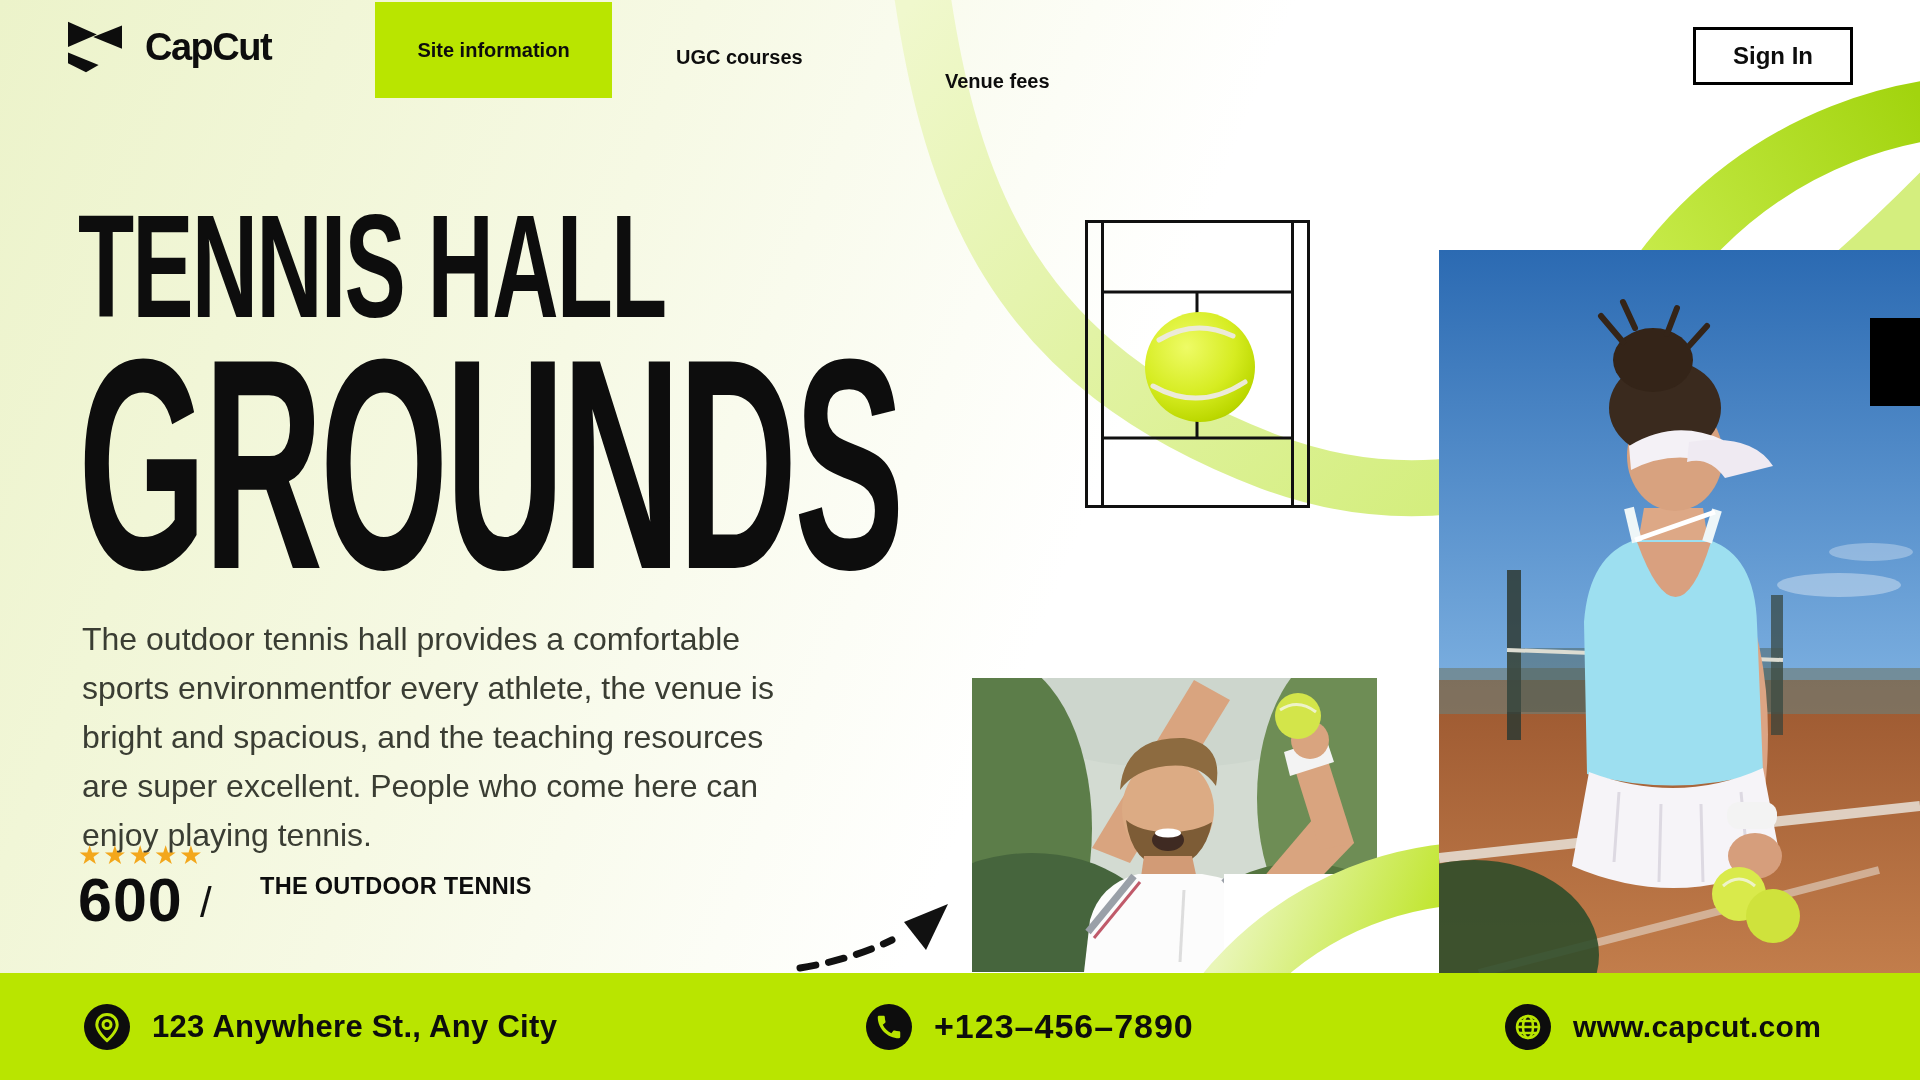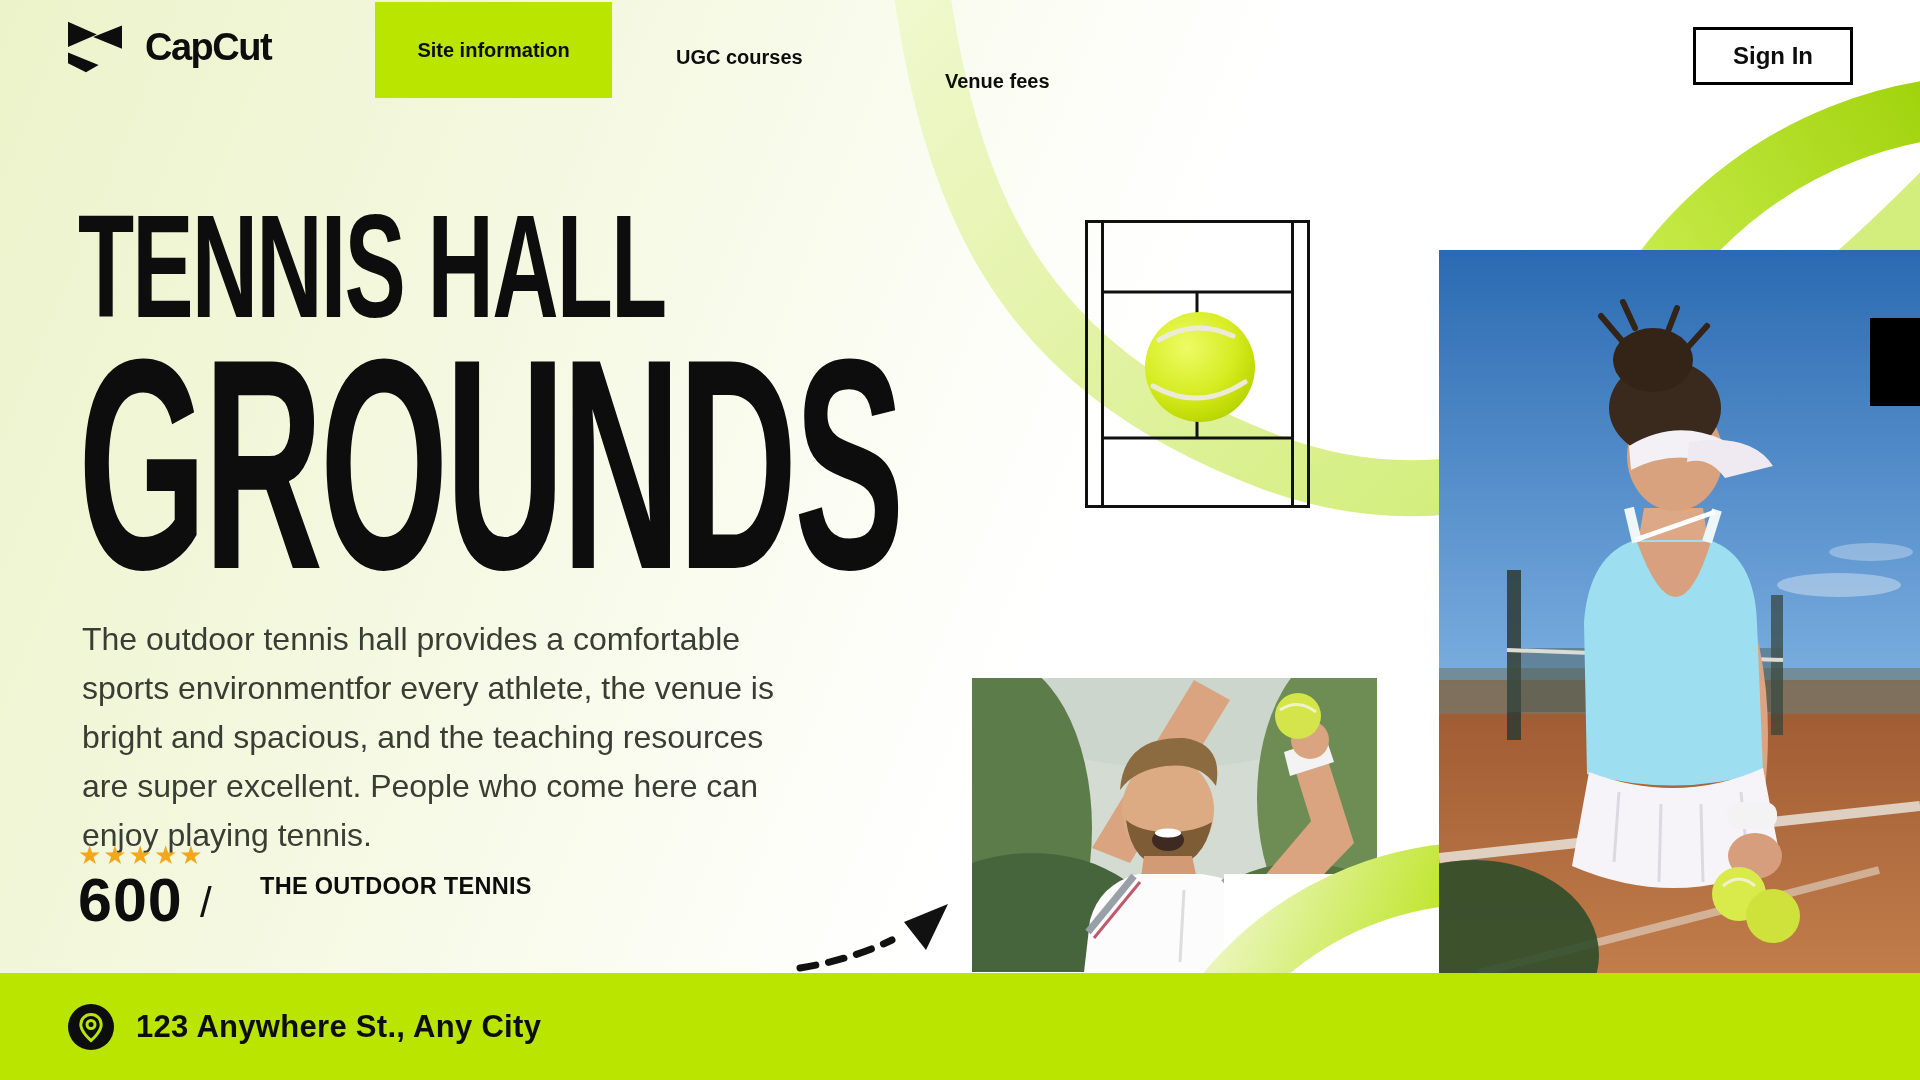--- a/index.html
+++ b/index.html
@@ -44,21 +44,21 @@
   .photo-man{position:absolute;left:972px;top:678px;width:405px;height:294px;overflow:hidden;}
   .photo-man .notch{position:absolute;right:0;bottom:0;width:153px;height:98px;background:#fff;}
   .photo-woman{position:absolute;left:1439px;top:250px;width:481px;height:723px;overflow:hidden;}
   .black-box{position:absolute;left:1870px;top:318px;width:50px;height:88px;background:#000;}
 
   .arrow{position:absolute;left:790px;top:890px;width:170px;height:85px;}
 
   
   .footer{position:absolute;left:0;top:973px;width:1920px;height:107px;background:#b9e500;}
   .f-item{position:absolute;top:0;height:107px;display:flex;align-items:center;gap:22px;cursor:pointer;}
-  .f-address{left:68px;}
+  .f-address{left:84px;}
   .f-phone{left:866px;}
   .f-web{left:1505px;}
   .f-text{font-weight:700;font-size:31px;letter-spacing:.3px;white-space:nowrap;}
   .f-phone .f-text{font-size:34px;letter-spacing:1px;}
   .f-web .f-text{font-size:30px;}
 </style>
 </head>
 <body>
 
 <div class="page">
@@ -244,15 +244,37 @@
 
   <div class="footer">
     <div class="f-item f-address">
       <svg width="46" height="46" viewBox="0 0 46 46">
         <circle cx="23" cy="23" r="23" fill="#0d0d0d"></circle>
         <path d="M23 10.5 C17 10.5 12.8 15 12.8 20.8 C12.8 28 23 36.5 23 36.5 C23 36.5 33.2 28 33.2 20.8 C33.2 15 29 10.5 23 10.5 Z" fill="none" stroke="#b9e500" stroke-width="3"></path>
         <circle cx="23" cy="20.5" r="4" fill="none" stroke="#b9e500" stroke-width="3"></circle>
       </svg>
       <span class="f-text">123 Anywhere St., Any City</span>
     </div>
+    <div class="f-item f-phone">
+      <svg width="46" height="46" viewBox="0 0 46 46">
+        <circle cx="23" cy="23" r="23" fill="#0d0d0d"></circle>
+        <g transform="translate(8,8) scale(1.25)" fill="#b9e500">
+          <path d="M20.01 15.38c-1.23 0-2.42-.2-3.53-.56-.35-.12-.74-.03-1.01.24l-1.57 1.97c-2.83-1.35-5.48-3.9-6.89-6.83l1.95-1.66c.27-.28.35-.67.24-1.02-.37-1.11-.56-2.3-.56-3.53 0-.54-.45-.99-.99-.99H4.19C3.65 3 3 3.24 3 3.99 3 13.28 10.73 21 20.01 21c.71 0 .99-.63.99-1.18v-3.45c0-.54-.45-.99-.99-.99z"></path>
+        </g>
+      </svg>
+      <span class="f-text">+123–456–7890</span>
+    </div>
+    <div class="f-item f-web">
+      <svg width="46" height="46" viewBox="0 0 46 46">
+        <circle cx="23" cy="23" r="23" fill="#0d0d0d"></circle>
+        <g fill="none" stroke="#b9e500" stroke-width="2.5">
+          <circle cx="23" cy="23" r="11"></circle>
+          <ellipse cx="23" cy="23" rx="5" ry="11"></ellipse>
+          <line x1="12" y1="23" x2="34" y2="23"></line>
+          <line x1="14" y1="17" x2="32" y2="17"></line>
+          <line x1="14" y1="29" x2="32" y2="29"></line>
+        </g>
+      </svg>
+      <span class="f-text">www.capcut.com</span>
+    </div>
   </div>
 
 </div>
 
 </body></html>

